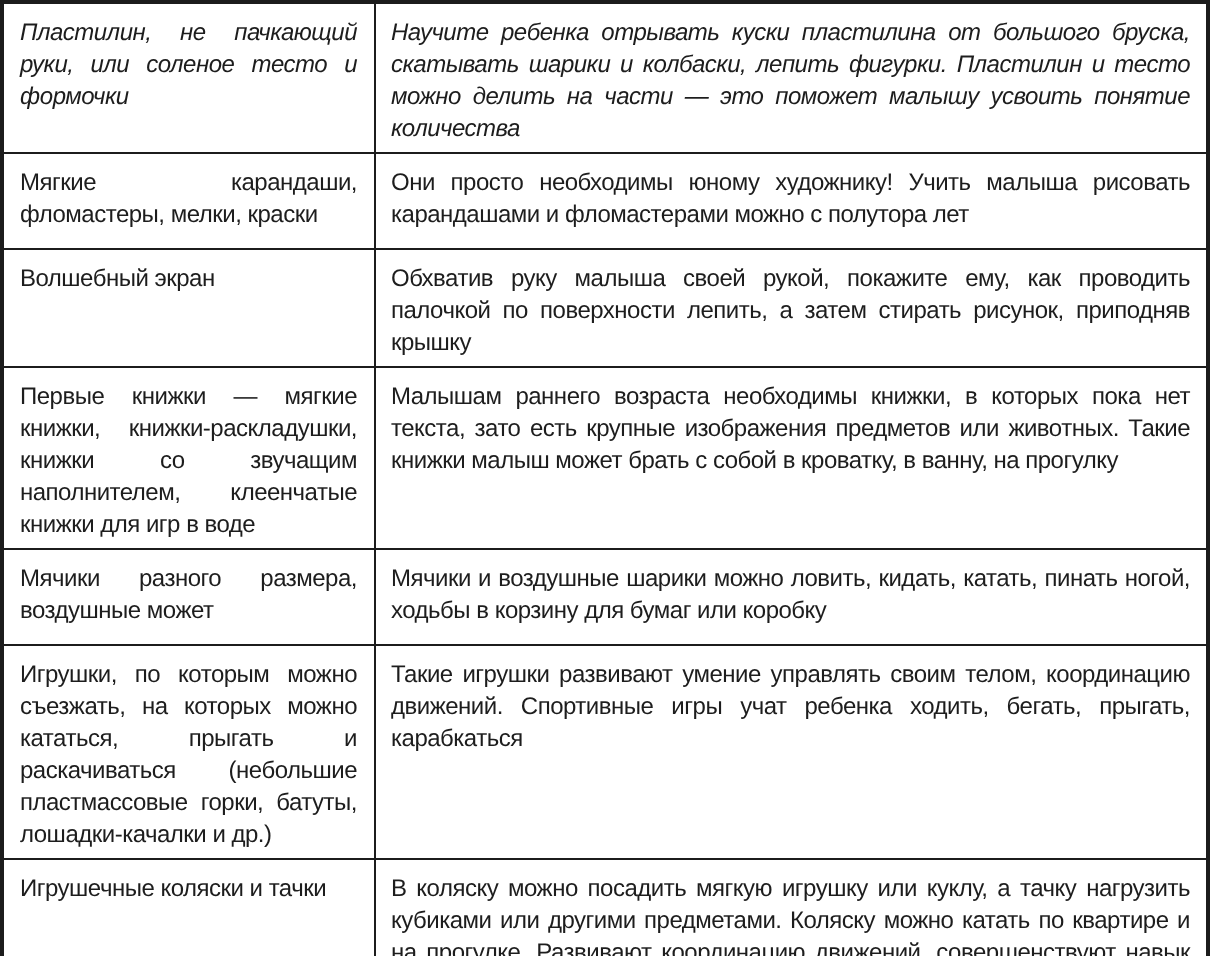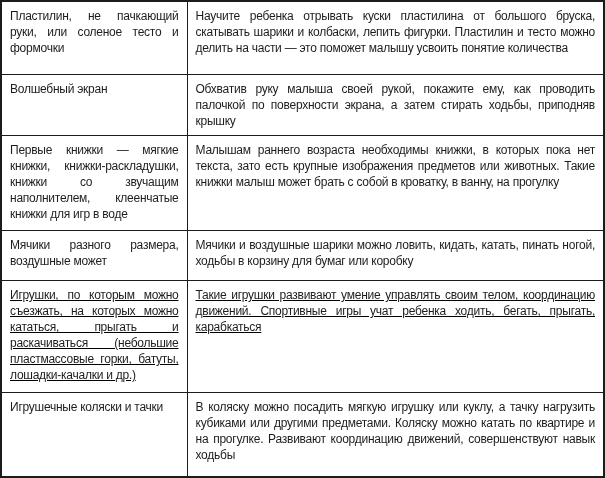--- a/index.html
+++ b/index.html
@@ -26,44 +26,48 @@
     border: 1px solid #1c1c1c;
     vertical-align: top;
     padding: 6px 8px 4px 8px;
     font-size: 12px;
     line-height: 16px;
     letter-spacing: -0.25px;
     color: #1d1d1d;
     text-align: justify;
     overflow: hidden;
   }
-  tr.r1 { height: 70px; }
+  tr.r1 { height: 70px; font-style: italic; }
   tr.r2 { height: 48px; }
   tr.r3 { height: 48px; margin-left: 32px; }
   tr.r4 { height: 82px; }
   tr.r5 { height: 48px; }
-  tr.r6 { height: 97px; text-decoration: underline; }
+  tr.r6 { height: 97px; }
   tr.r7 { height: 81px; }
 </style>
 </head>
 <body>
 
 <table class="doc-table">
   <colgroup>
     <col class="c-item">
     <col class="c-desc">
   </colgroup>
   <tbody>
     <tr class="r1">
       <td>Пластилин, не пачкающий руки, или соленое тесто и формочки</td>
       <td>Научите ребенка отрывать куски пластилина от большого бруска, скатывать шарики и колбаски, лепить фигурки. Пластилин и тесто можно делить на части — это поможет малышу усвоить понятие количества</td>
     </tr>
+    <tr class="r2">
+      <td>Мягкие карандаши, фломастеры, мелки, краски</td>
+      <td>Они просто необходимы юному художнику! Учить малыша рисовать карандашами и фломастерами можно с полутора лет</td>
+    </tr>
     <tr class="r3">
       <td>Волшебный экран</td>
-      <td>Обхватив руку малыша своей рукой, покажите ему, как проводить палочкой по поверхности экрана, а затем стирать ходьбы, приподняв крышку</td>
+      <td>Обхватив руку малыша своей рукой, покажите ему, как проводить палочкой по поверхности лепить, а затем стирать рисунок, приподняв крышку</td>
     </tr>
     <tr class="r4">
       <td>Первые книжки — мягкие книжки, книжки-раскладушки, книжки со звучащим наполнителем, клеенчатые книжки для игр в воде</td>
       <td>Малышам раннего возраста необходимы книжки, в которых пока нет текста, зато есть крупные изображения предметов или животных. Такие книжки малыш может брать с собой в кроватку, в ванну, на прогулку</td>
     </tr>
     <tr class="r5">
       <td>Мячики разного размера, воздушные может</td>
       <td>Мячики и воздушные шарики можно ловить, кидать, катать, пинать ногой, ходьбы в корзину для бумаг или коробку</td>
     </tr>
     <tr class="r6">

